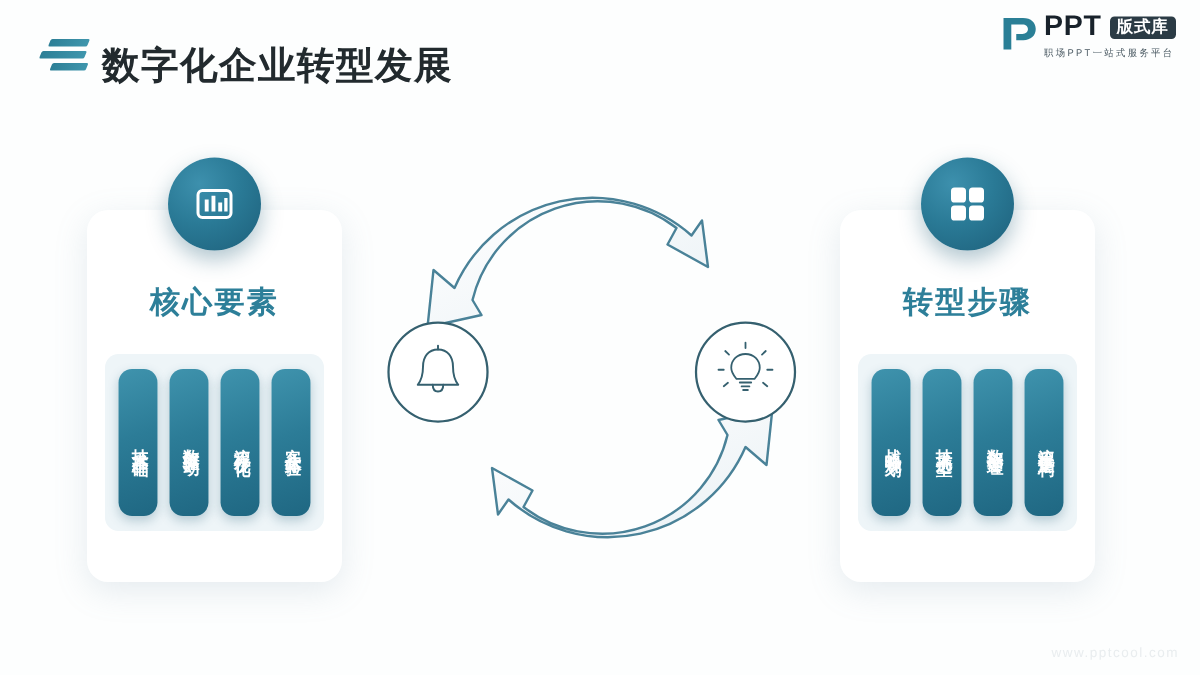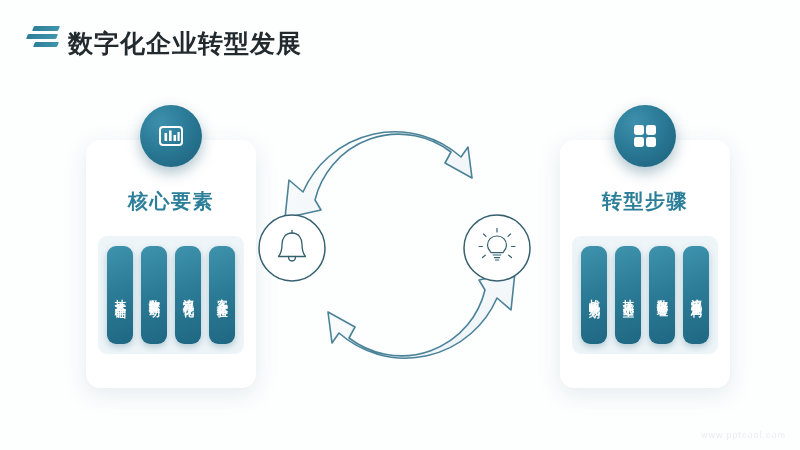--- a/index.html
+++ b/index.html
@@ -42,21 +42,21 @@
     font-size:6.2px;color:#4b5a63;letter-spacing:1.6px;
     margin-top:3px;white-space:nowrap;transform:scaleY(1.05);
   }
 
   
   .card{
     position:absolute;top:140px;width:170px;height:248px;
     background:#ffffff;border-radius:14px;
     box-shadow:0 6px 22px rgba(120,150,170,0.18);
   }
-  .card.left{left:86px;}
+  .card.left{left:58px;}
   .card.right{left:560px;}
 
   .card-icon{
     position:absolute;top:-35px;left:50%;transform:translateX(-50%);
     width:62px;height:62px;border-radius:50%;
     background:radial-gradient(circle at 34% 28%,#3d90ad 0%,#2a7a96 45%,#1d5f7a 100%);
     box-shadow:0 6px 14px rgba(30,90,115,0.35);
     display:flex;align-items:center;justify-content:center;
   }
   .card-title{
@@ -97,20 +97,32 @@
 <div class="slide">
 
   <div class="header">
     <div class="brand-mark">
       <i class="b1"></i>
         <i class="b2"></i>
         <i class="b3"></i>
     </div>
     <div class="page-title">数字化企业转型发展</div>
 
+    <div class="ppt-logo">
+      <svg class="ppt-p" viewBox="0 0 26 26">
+        <path d="M3 3 L16 3 C21.5 3 24.5 6.2 24.5 10.4 C24.5 14.8 21.2 17.8 16.2 17.8 L11.5 17.8 L11.5 13.6 L15.6 13.6 C17.9 13.6 19.3 12.3 19.3 10.4 C19.3 8.5 17.9 7.3 15.6 7.3 L8.2 7.3 L8.2 24 L3 24 Z" fill="#2a7f96"></path>
+      </svg>
+      <div class="ppt-right">
+        <div class="ppt-row">
+          <div class="ppt-word">PPT</div>
+          <div class="ppt-badge">版式库</div>
+        </div>
+        <div class="ppt-tag">职场PPT一站式服务平台</div>
+      </div>
+    </div>
   </div>
 
   <div class="card left">
     <div class="card-icon">
       <svg width="30" height="30" viewBox="0 0 30 30">
         <rect x="4" y="6" width="22" height="18" rx="3" fill="none" stroke="#ffffff" stroke-width="2"></rect>
         <rect x="8.5" y="12" width="2.6" height="8" fill="#ffffff"></rect>
         <rect x="13" y="9.5" width="2.6" height="10.5" fill="#ffffff"></rect>
         <rect x="17.5" y="14" width="2.6" height="6" fill="#ffffff"></rect>
         <rect x="21.5" y="11" width="2.2" height="9" fill="#ffffff"></rect>

